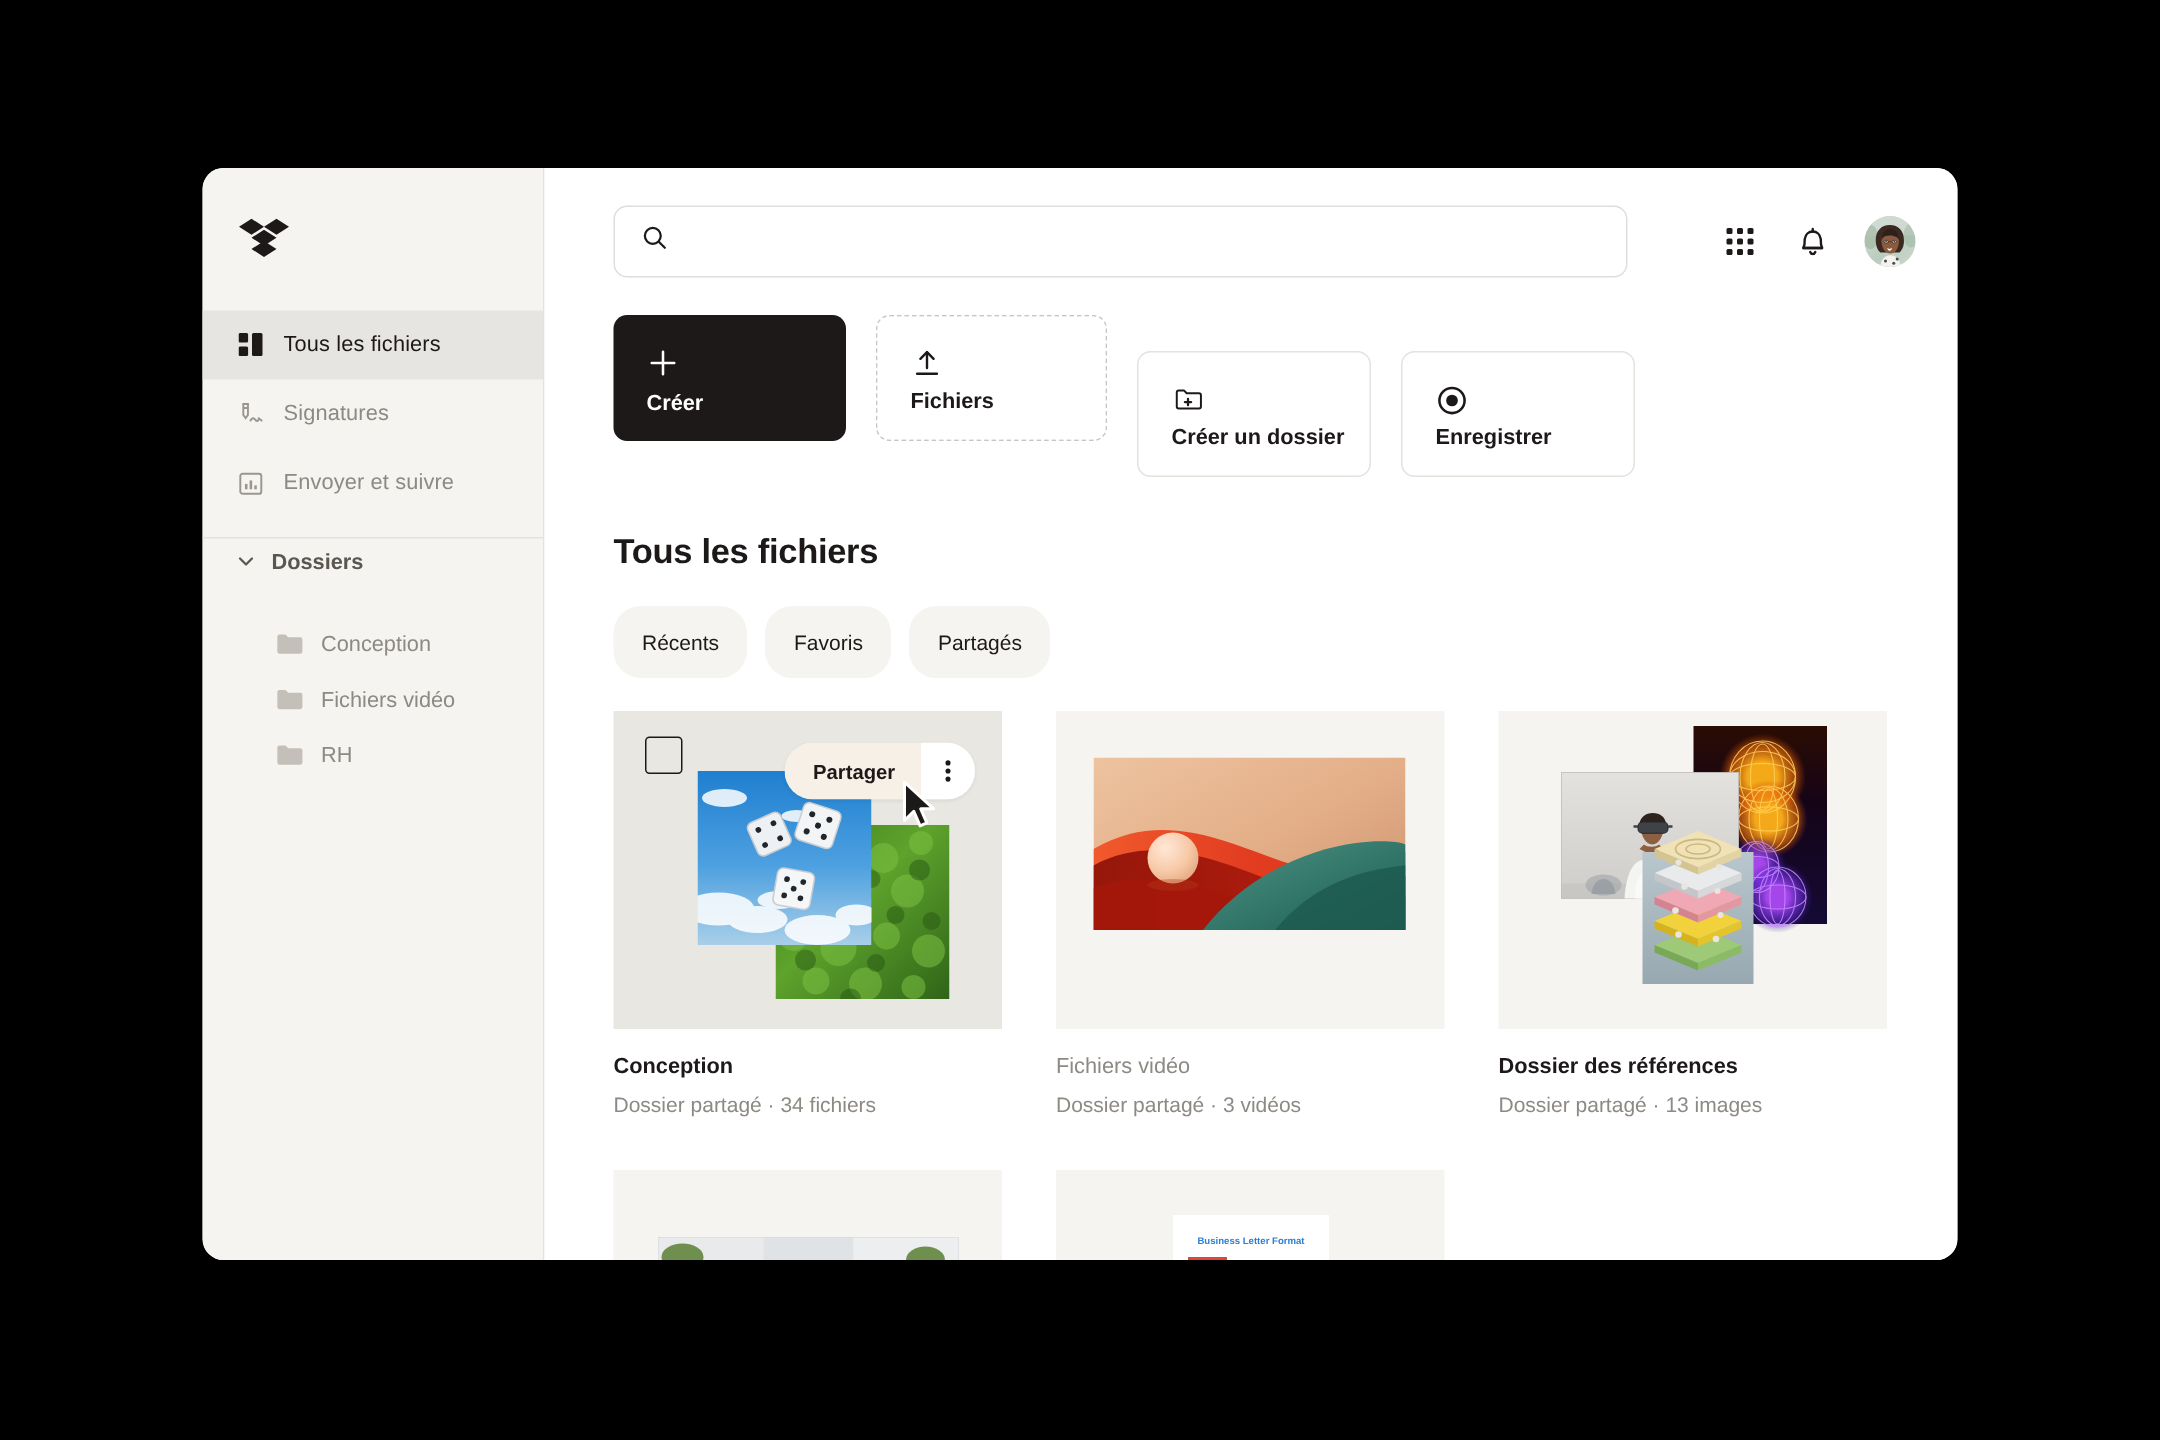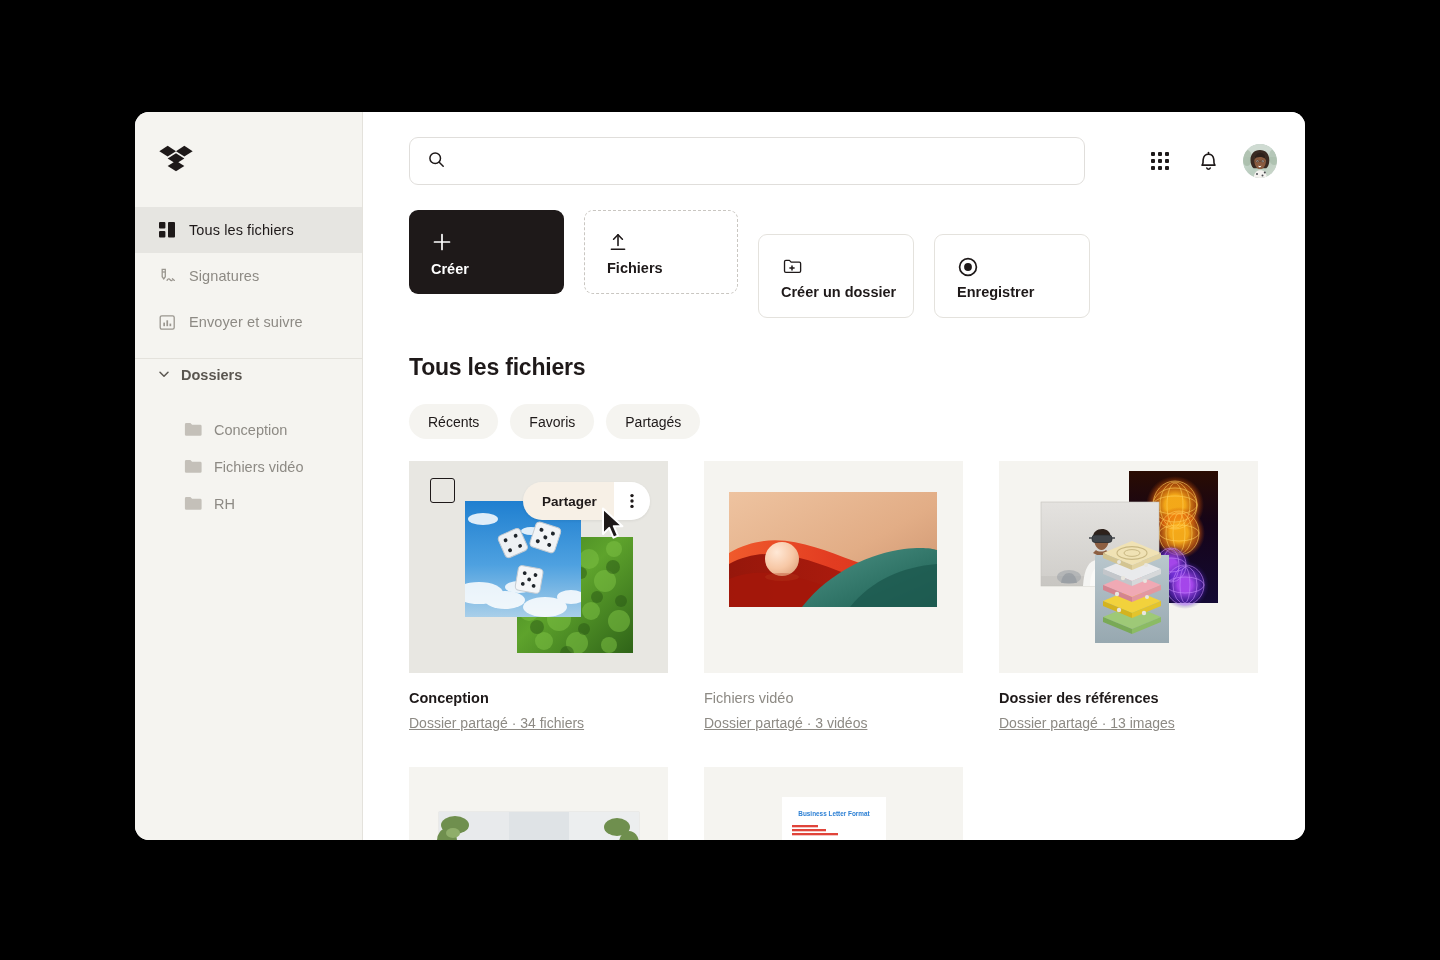--- a/index.html
+++ b/index.html
@@ -127,21 +127,21 @@
 
   
   #page-title {
     padding: 36px 0 0 46px;
     font-size: 23px; font-weight: 700; color: #1e1919; letter-spacing: -.2px;
   }
 
   
   #chip-row { display: flex; gap: 12px; padding: 23px 0 0 46px; }
   .chip {
-    height: 35px; border-radius: 18px;
+    height: 48px; border-radius: 18px;
     background: #f5f4f0;
     display: flex; align-items: center;
     padding: 0 19px;
     font-size: 14px; color: #1e1919;
     cursor: pointer; white-space: nowrap;
   }
 
   
   #grid {
     padding: 22px 0 0 46px;
@@ -152,21 +152,21 @@
   .card { width: 259px; }
   .card-thumb {
     width: 259px; height: 212px;
     background: #f5f4f0;
     position: relative; overflow: hidden;
     cursor: pointer;
   }
   .card-thumb.hovered { background: #e8e7e2; }
   .card-title { margin-top: 17px; font-size: 14.5px; color: #1e1919; font-weight: 600; }
   .card-title.muted { color: #8d8a84; font-weight: 400; }
-  .card-sub { margin-top: 9px; font-size: 14px; color: #8d8a84; text-decoration: underline; }
+  .card-sub { margin-top: 9px; font-size: 14px; color: #8d8a84; }
 
   
   .card-check {
     position: absolute; left: 21px; top: 17px;
     width: 25px; height: 25px;
     border: 1.8px solid #1e1919; border-radius: 3px;
     background: transparent; cursor: pointer; z-index: 6;
   }
   
   .share-pill {

